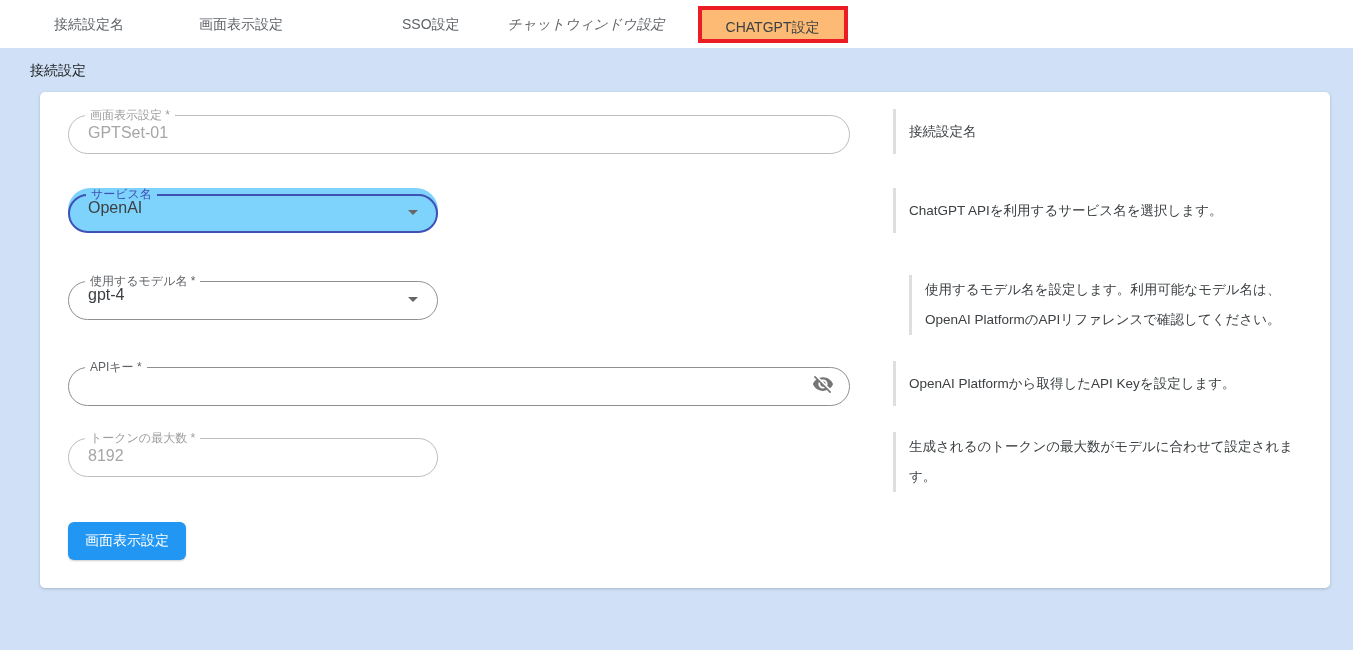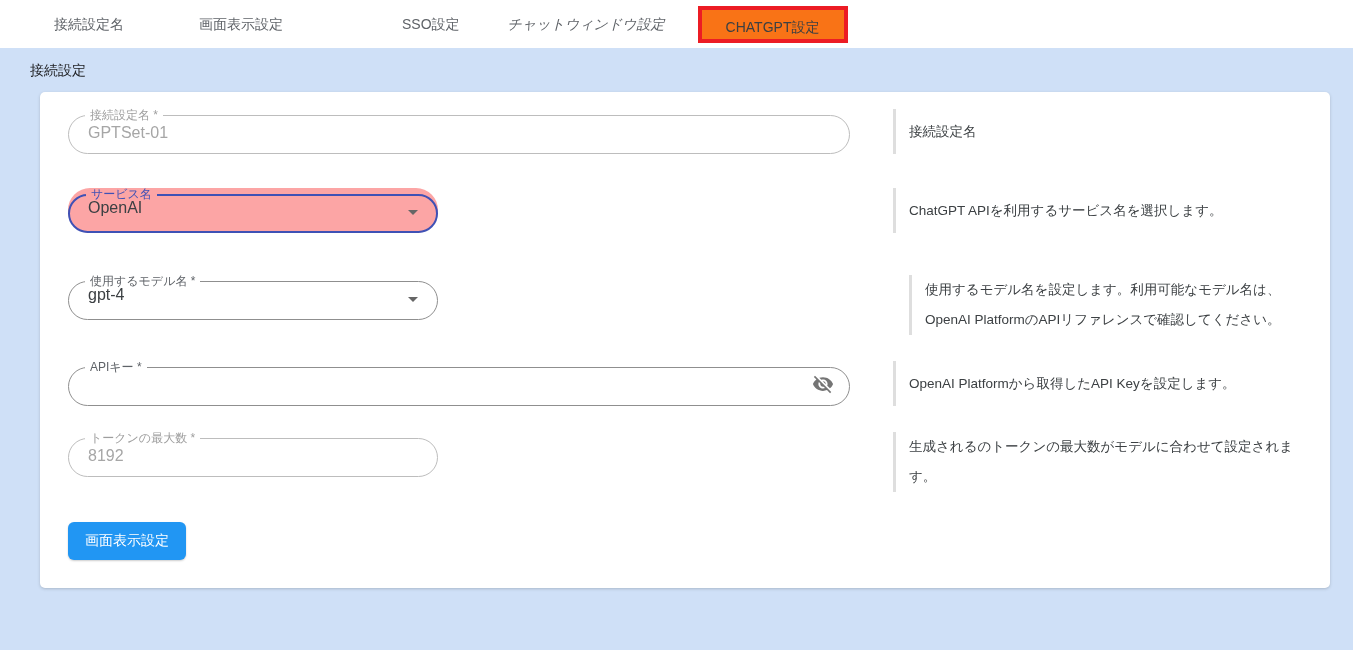--- a/index.html
+++ b/index.html
@@ -29,21 +29,21 @@
   .tab.t2 { margin-left: 27px; }
   .tab.t3 { margin-left: 71px; }
   .tab.t4 { margin-left: 0; font-style: italic; }
   .tab.active {
     margin-left: 9px;
     width: 150px;
     height: 37px;
     line-height: 34px;
     padding: 0;
     text-align: center;
-    background: #f97316;
+    background: #fdba74;
     border: 4px solid #ec1c24;
     color: #3c4043;
   }
 
   
   .content { height: 431px; }
   .section-title {
     padding: 14px 0 0 30px;
     font-size: 14px;
     color: #202124;
@@ -102,21 +102,21 @@
     padding: 3px 40px 0 20px;
     font-size: 16px;
     color: #3c4043;
     font-family: inherit;
     border-radius: inherit;
     resize: none;
   }
   .mfield.disabled fieldset { border-color: #bdbdbd; }
   .mfield.disabled legend { color: #9e9e9e; }
   .mfield.disabled .val { color: #a6a6a6; }
-  .mfield.focused { background: #fca5a5; }
+  .mfield.focused { background: #7dd3fc; }
   .mfield.focused fieldset { border: 2px solid #3f51b5; }
   .mfield.focused legend { color: #3f51b5; }
 
   .arrow {
     position: absolute;
     right: 20px;
     top: 50%;
     margin-top: -1px;
     width: 0; height: 0;
     border-left: 5px solid transparent;
@@ -175,21 +175,21 @@
 <div class="content">
   <div class="section-title">接続設定</div>
 
   <div class="card">
 
     
     <div class="row r1">
       <div class="field-col">
         <div class="mfield disabled">
           <fieldset>
-              <legend>接続設定名 *</legend>
+              <legend>画面表示設定 *</legend>
             </fieldset>
           <input class="val" disabled="" value="GPTSet-01" style="">
         </div>
       </div>
       <div class="help-col">
         <div class="help">接続設定名</div>
       </div>
     </div>
 
     

